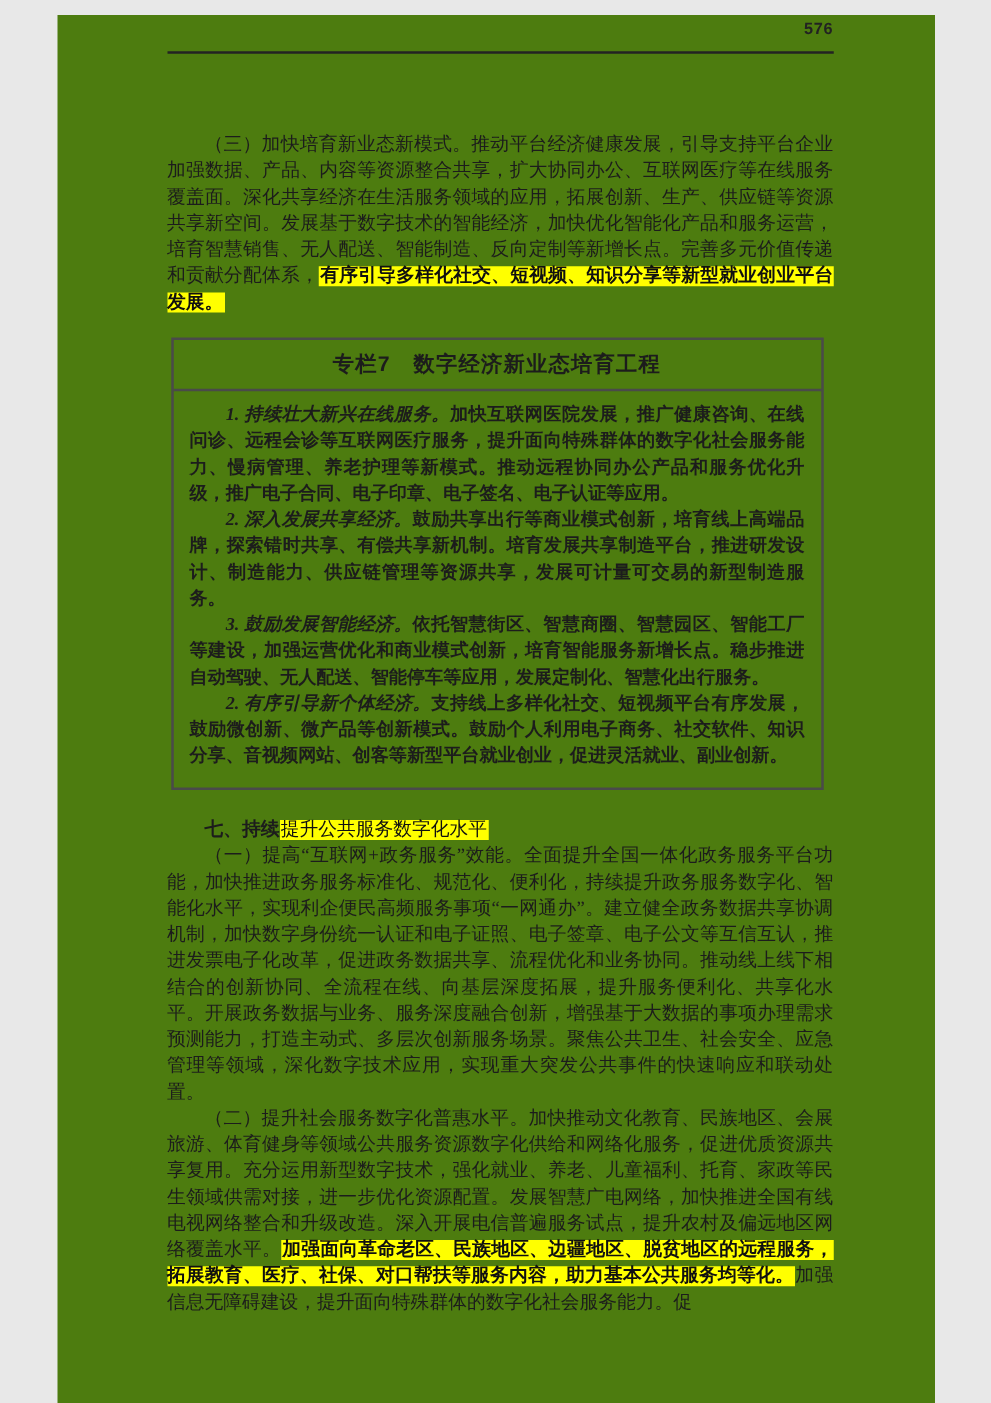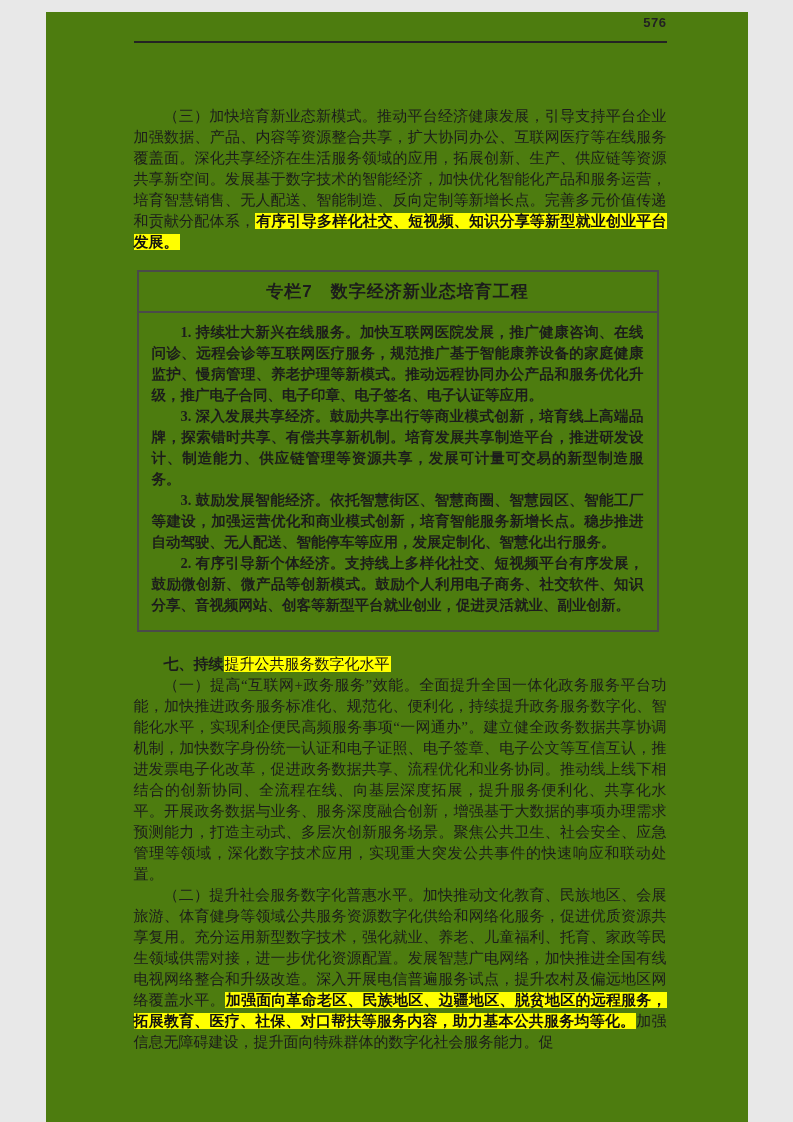--- a/index.html
+++ b/index.html
@@ -26,21 +26,21 @@
   mark.hl.bold { font-weight:bold; }
 
   .box { border:2px solid #4a4a4a; margin:17px 8px 21px 3px; }
   .box-title {
     text-align:center; font-weight:bold; font-size:17px;
     font-family:"Liberation Sans","DejaVu Sans",sans-serif;
     padding:9px 0 9px; border-bottom:2px solid #4a4a4a; letter-spacing:1px;
   }
   .box-body { padding:9px 13px 14px; font-size:14.5px; line-height:21px; font-weight:600; }
   p.box-item { margin:0; text-indent:2em; }
-  p.box-item .lead { font-weight:bold; }
+  p.box-item .lead { font-style:italic; font-weight:bold; }
 
   p.heading { margin:0; text-indent:2em; }
   p.heading .prefix {
     font-family:"Liberation Sans","DejaVu Sans",sans-serif;
     font-weight:bold;
   }
 </style>
 </head>
 <body>
 
@@ -51,22 +51,22 @@
     <hr class="rule">
   </div>
 
   <div class="content">
 
     <p class="para"><span class="lead">（三）加快培育新业态新模式。</span><span>推动平台经济健康发展，引导支持平台企业加强数据、产品、内容等资源整合共享，扩大协同办公、互联网医疗等在线服务覆盖面。深化共享经济在生活服务领域的应用，拓展创新、生产、供应链等资源共享新空间。发展基于数字技术的智能经济，加快优化智能化产品和服务运营，培育智慧销售、无人配送、智能制造、反向定制等新增长点。完善多元价值传递和贡献分配体系，</span><mark class="hl bold">有序引导多样化社交、短视频、知识分享等新型就业创业平台发展。</mark></p>
 
     <div class="box">
       <div class="box-title">专栏7　数字经济新业态培育工程</div>
       <div class="box-body">
-        <p class="box-item"><span class="lead">1. 持续壮大新兴在线服务。</span><span>加快互联网医院发展，推广健康咨询、在线问诊、远程会诊等互联网医疗服务，规范推广基于智能康养设备的家庭健康监护、慢病管理、养老护理等新模式。推动远程协同办公产品和服务优化升级，推广电子合同、电子印章、电子签名、电子认证等应用。</span></p>
-        <p class="box-item"><span class="lead">3. 深入发展共享经济。</span><span>鼓励共享出行等商业模式创新，培育线上高端品牌，探索错时共享、有偿共享新机制。培育发展共享制造平台，推进研发设计、制造能力、供应链管理等资源共享，发展可计量可交易的新型制造服务。</span></p>
+        <p class="box-item"><span class="lead">1. 持续壮大新兴在线服务。</span><span>加快互联网医院发展，推广健康咨询、在线问诊、远程会诊等互联网医疗服务，提升面向特殊群体的数字化社会服务能力、慢病管理、养老护理等新模式。推动远程协同办公产品和服务优化升级，推广电子合同、电子印章、电子签名、电子认证等应用。</span></p>
+        <p class="box-item"><span class="lead">2. 深入发展共享经济。</span><span>鼓励共享出行等商业模式创新，培育线上高端品牌，探索错时共享、有偿共享新机制。培育发展共享制造平台，推进研发设计、制造能力、供应链管理等资源共享，发展可计量可交易的新型制造服务。</span></p>
         <p class="box-item"><span class="lead">3. 鼓励发展智能经济。</span><span>依托智慧街区、智慧商圈、智慧园区、智能工厂等建设，加强运营优化和商业模式创新，培育智能服务新增长点。稳步推进自动驾驶、无人配送、智能停车等应用，发展定制化、智慧化出行服务。</span></p>
         <p class="box-item"><span class="lead">2. 有序引导新个体经济。</span><span>支持线上多样化社交、短视频平台有序发展，鼓励微创新、微产品等创新模式。鼓励个人利用电子商务、社交软件、知识分享、音视频网站、创客等新型平台就业创业，促进灵活就业、副业创新。</span></p>
       </div>
     </div>
 
 
     <p class="heading"><span class="prefix">七、持续</span><mark class="hl">提升公共服务数字化水平</mark></p>
 
     <p class="para"><span class="lead">（一）提高“互联网+政务服务”效能。</span><span>全面提升全国一体化政务服务平台功能，加快推进政务服务标准化、规范化、便利化，持续提升政务服务数字化、智能化水平，实现利企便民高频服务事项“一网通办”。建立健全政务数据共享协调机制，加快数字身份统一认证和电子证照、电子签章、电子公文等互信互认，推进发票电子化改革，促进政务数据共享、流程优化和业务协同。推动线上线下相结合的创新协同、全流程在线、向基层深度拓展，提升服务便利化、共享化水平。开展政务数据与业务、服务深度融合创新，增强基于大数据的事项办理需求预测能力，打造主动式、多层次创新服务场景。聚焦公共卫生、社会安全、应急管理等领域，深化数字技术应用，实现重大突发公共事件的快速响应和联动处置。</span></p>
 

